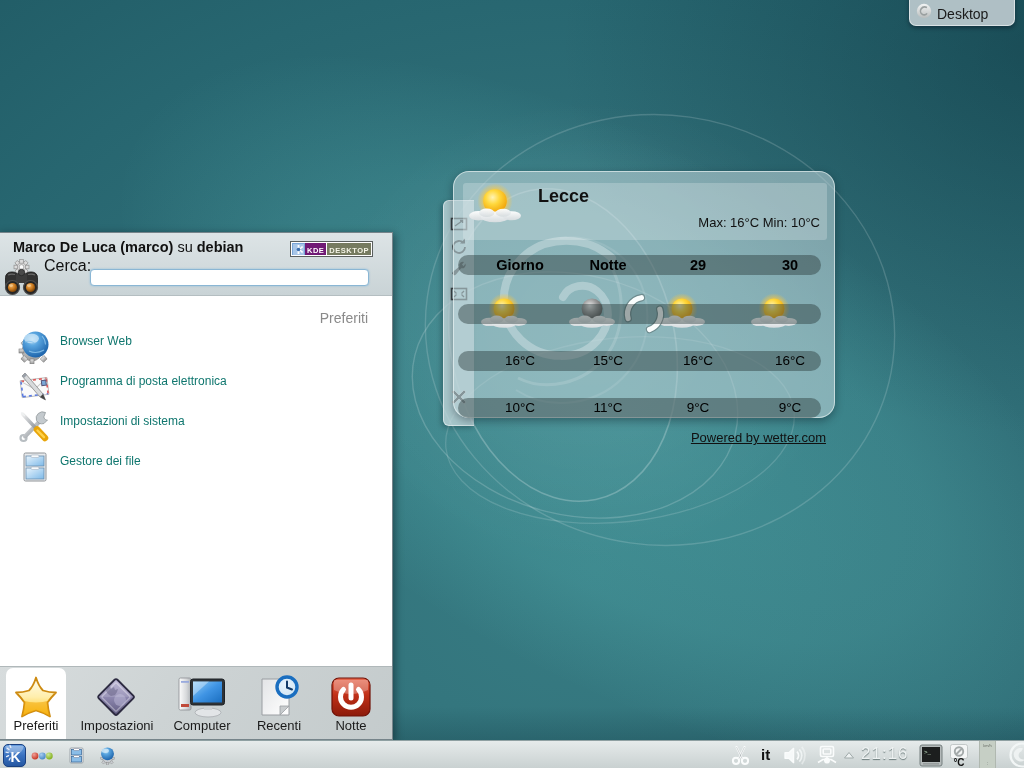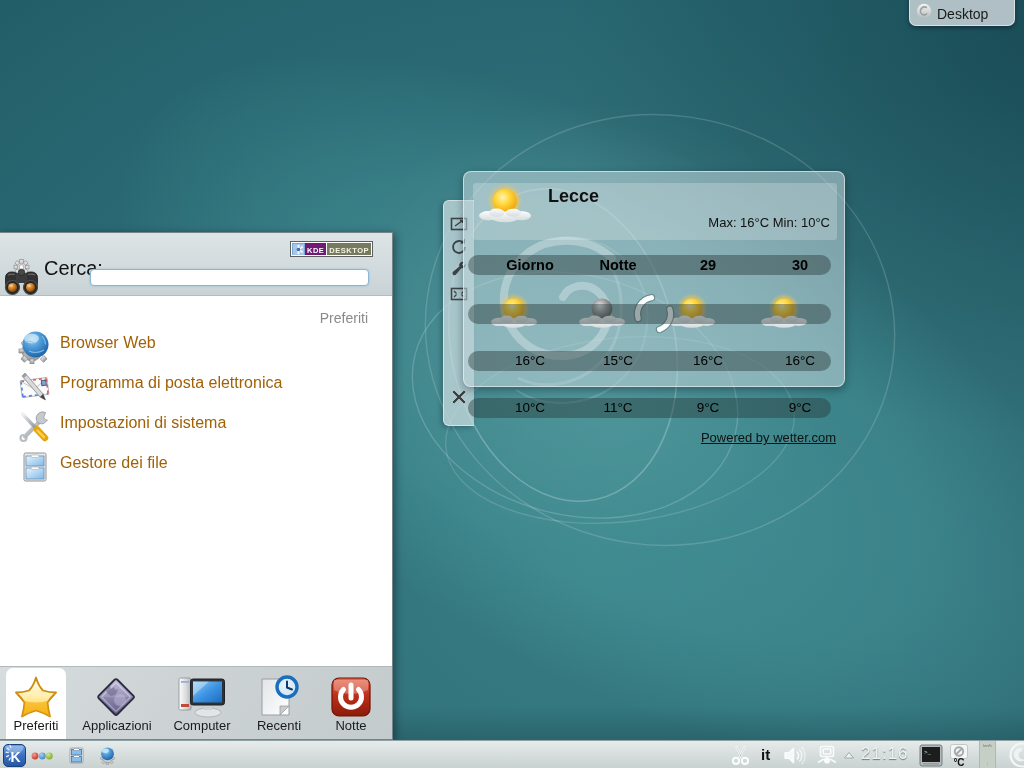--- a/index.html
+++ b/index.html
@@ -36,24 +36,24 @@
     position:absolute; left:443px; top:200px; width:31px; height:226px;
     background:rgba(200,218,222,0.75);
     border:1px solid rgba(255,255,255,0.5);
     border-right:none;
     border-radius:6px 0 0 6px;
     box-shadow:-2px 2px 5px rgba(0,10,20,0.25);
   }
 
   
   #weather {
-    position:absolute; left:463px; top:171px; width:382px; height:216px;
+    position:absolute; left:453px; top:171px; width:382px; height:247px;
     background:rgba(188,211,216,0.58);
     border:1px solid rgba(235,245,245,0.65);
-    border-radius:8px;
+    border-radius:16px;
     box-shadow:0 3px 8px rgba(0,10,20,0.35);
   }
   #weather .head {
     position:absolute; left:9px; top:11px; width:364px; height:57px;
     background:rgba(255,255,255,0.22);
     border-radius:3px;
   }
   #weather .city { position:absolute; left:84px; top:14px; font-size:18px; font-weight:bold; color:#111; }
   #weather .maxmin { position:absolute; right:14px; top:43px; font-size:13px; color:#111; }
   .wbar {
@@ -74,28 +74,28 @@
   #ko-header {
     position:absolute; left:0; top:0; width:100%; height:63px;
     background:linear-gradient(to bottom, #dde4e6, #c9d3d6);
     border-bottom:1px solid #b4bec1;
   }
   #ko-title { position:absolute; left:14px; top:6px; font-size:14.5px; color:#111; }
   #ko-badge { position:absolute; left:291px; top:8px; height:16px; border:1px solid #5a5f5f; background:#fff; padding:1px; display:flex; align-items:stretch; }
   #ko-badge .kb-ico { display:flex; align-items:center; padding:0 1px; background:#7aa6d8; }
   #ko-badge .kb-kde { background:#701a75; color:#fff; font-size:7.5px; font-weight:bold; letter-spacing:0.5px; padding:2.5px 2px 0 2px; }
   #ko-badge .kb-dt { background:#767b60; color:#f2f2e4; font-size:7.5px; font-weight:bold; letter-spacing:0.5px; padding:2.5px 2px 0 2px; margin-left:1px; }
-  #ko-search-label { position:absolute; left:45px; top:24px; font-size:20px; color:#111; }
+  #ko-search-label { position:absolute; left:45px; top:24px; font-size:16px; color:#111; }
   #ko-input {
     position:absolute; left:91px; top:36px; width:279px; height:17px;
     background:#fff; border:1px solid #8ab6d4; border-radius:4px;
     box-shadow:0 0 2px rgba(120,180,220,0.8);
   }
   #ko-pref { position:absolute; right:24px; top:77px; font-size:14px; color:#8a8a8a; }
-  .ko-item { position:absolute; left:61px; font-size:16px; color:#a16207; }
+  .ko-item { position:absolute; left:61px; font-size:12px; color:#0f766e; }
   #ko-tabbar {
     position:absolute; left:0; bottom:0; width:100%; height:73px;
     background:linear-gradient(125deg, #d7dcdd 0%, #cdd3d4 45%, #c4cbcc 100%);
     border-top:1px solid #b0b8ba;
   }
   #ko-activetab {
     position:absolute; left:7px; bottom:0; width:60px; height:71px;
     background:#fff; border-radius:7px 7px 0 0;
   }
   .tab-label { position:absolute; bottom:6px; font-size:13px; color:#1a1a1a; text-align:center; }
@@ -256,20 +256,21 @@
     <div class="wcol" style="left:275px;top:181px;font-size:13.5px">16°C</div>
     <div class="wcol" style="left:5px;top:228px;font-size:13.5px">10°C</div>
     <div class="wcol" style="left:93px;top:228px;font-size:13.5px">11°C</div>
     <div class="wcol" style="left:183px;top:228px;font-size:13.5px">9°C</div>
     <div class="wcol" style="left:275px;top:228px;font-size:13.5px">9°C</div>
     <div class="powered">Powered by wetter.com</div>
   </div>
 
   <div id="kickoff">
     <div id="ko-header">
+      <div id="ko-title"><b>Marco De Luca (marco)</b> su <b>debian</b></div>
       <div id="ko-badge">
         <span class="kb-ico">
           <svg width="11" height="11" viewBox="0 0 12 12">
             <rect width="12" height="12" fill="#a8c6e8"></rect>
             <path d="M 5,1 L 7,1 L 7,5 L 10,2 L 11,3.5 L 8,6 L 11,8.5 L 10,10 L 7,7 L 7,11 L 5,11 Z" fill="#fff"></path>
             <circle cx="6" cy="6" r="2" fill="#3b6fb0"></circle>
           </svg>
         </span>
         <span class="kb-kde">KDE</span>
         <span class="kb-dt">DESKTOP</span>
@@ -466,21 +467,21 @@
             <stop offset="0.45" stop-color="#c03018"></stop>
             <stop offset="1" stop-color="#8c1a0a"></stop>
           </linearGradient>
         </defs>
         <rect x="2" y="2" width="38" height="38" rx="7" fill="url(#pwrg)" stroke="#701208" stroke-width="1.2"></rect>
         <path d="M 4,4 L 38,4 L 38,14 Q 21,22 4,14 Z" fill="#fff" opacity="0.28"></path>
         <path d="M 21,9 L 21,22" stroke="#fff" stroke-width="5" stroke-linecap="round"></path>
         <path d="M 13.5,13.5 A 10.5 10.5 0 1 0 28.5,13.5" fill="none" stroke="#fff" stroke-width="5" stroke-linecap="round"></path>
       </svg>
       <div class="tab-label" style="left:10px;width:54px">Preferiti</div>
-      <div class="tab-label" style="left:75px;width:86px">Applicazioni</div>
+      <div class="tab-label" style="left:75px;width:86px">Impostazioni</div>
       <div class="tab-label" style="left:165px;width:76px">Computer</div>
       <div class="tab-label" style="left:248px;width:64px">Recenti</div>
       <div class="tab-label" style="left:330px;width:44px">Notte</div>
     </div>
   </div>
 
   <div id="taskbar">
     <svg class="abs" width="23" height="23" style="left:3px;top:3px" viewBox="0 0 23 23">
       <defs>
         <linearGradient id="kbtn" x1="0" y1="0" x2="0" y2="1">

